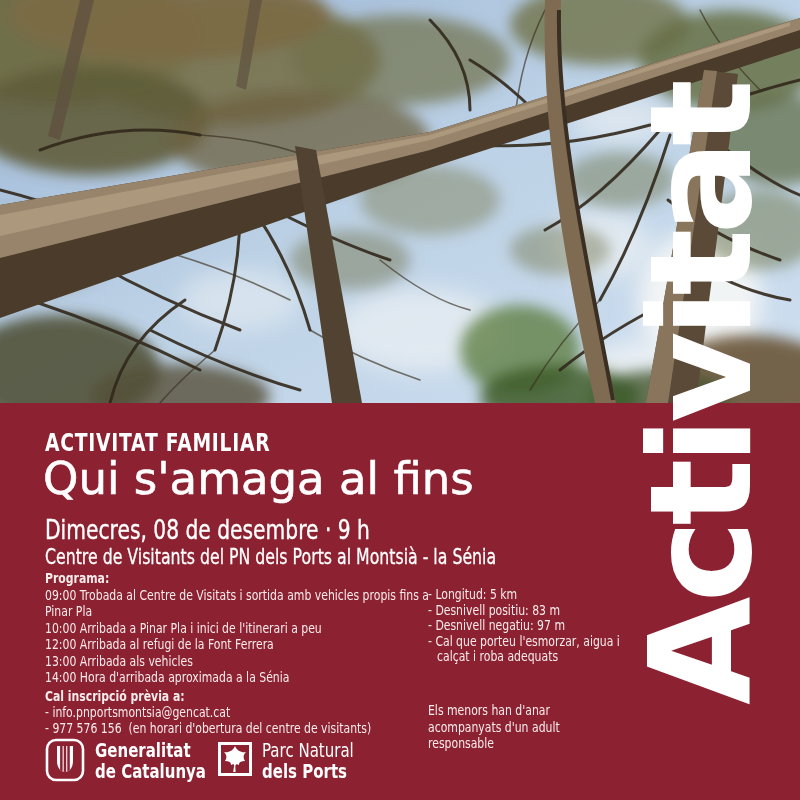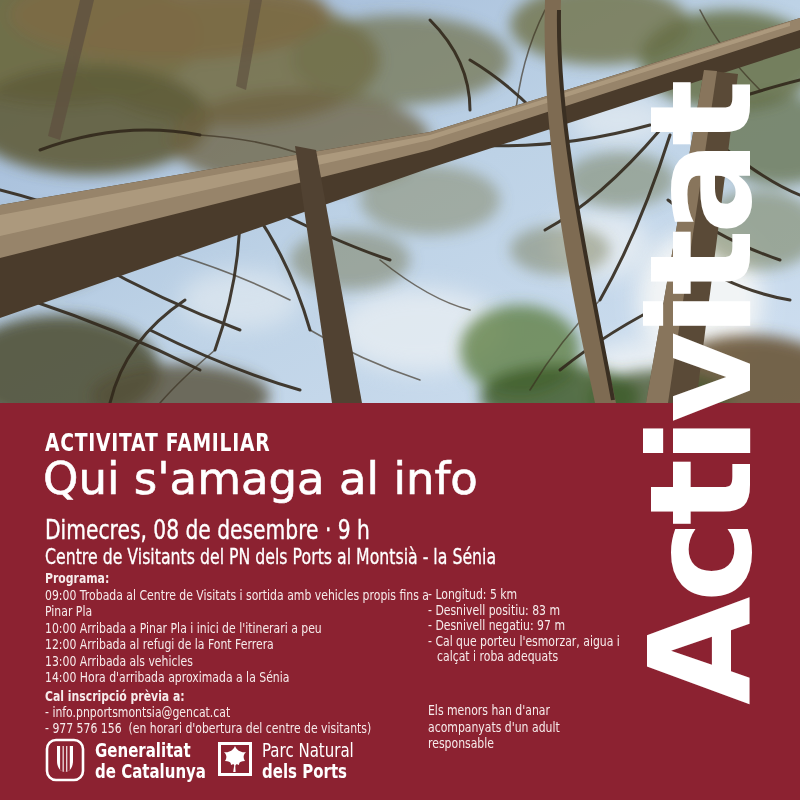--- a/index.html
+++ b/index.html
@@ -138,21 +138,21 @@
       <polygon points="80,0 94,0 60,140 48,136" fill="#5f5140" opacity=".8"></polygon>
       <polygon points="250,0 262,0 246,90 236,86" fill="#5f5140" opacity=".7"></polygon>
     </svg>
   </div>
 
   <div class="banner">Activitat</div>
 
   <div class="content">
 
     <div class="category cx">ACTIVITAT FAMILIAR</div>
-    <h1 class="title">Qui s'amaga al info</h1>
+    <h1 class="title">Qui s'amaga al fins</h1>
     <div class="datetime cx">Dimecres, 08 de desembre · 9 h</div>
     <div class="location cx">Centre de Visitants del PN dels Ports al Montsià - la Sénia</div>
 
     <div class="program smalltext cx">
       <div class="bold">Programa:</div>
       <div>09:00 Trobada al Centre de Visitats i sortida amb vehicles propis fins a Pinar Pla</div>
       <div>10:00 Arribada a Pinar Pla i inici de l'itinerari a peu</div>
       <div>12:00 Arribada al refugi de la Font Ferrera</div>
       <div>13:00 Arribada als vehicles</div>
       <div>14:00 Hora d'arribada aproximada a la Sénia</div>

